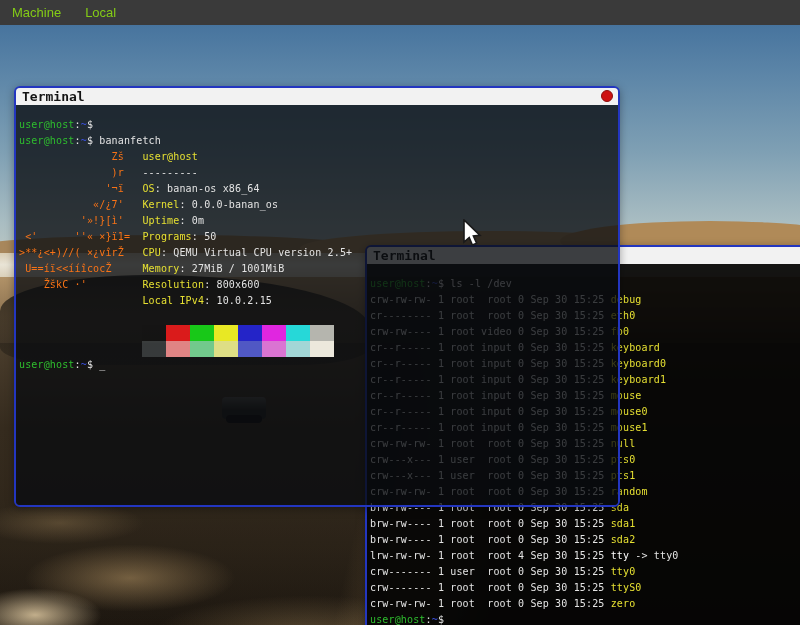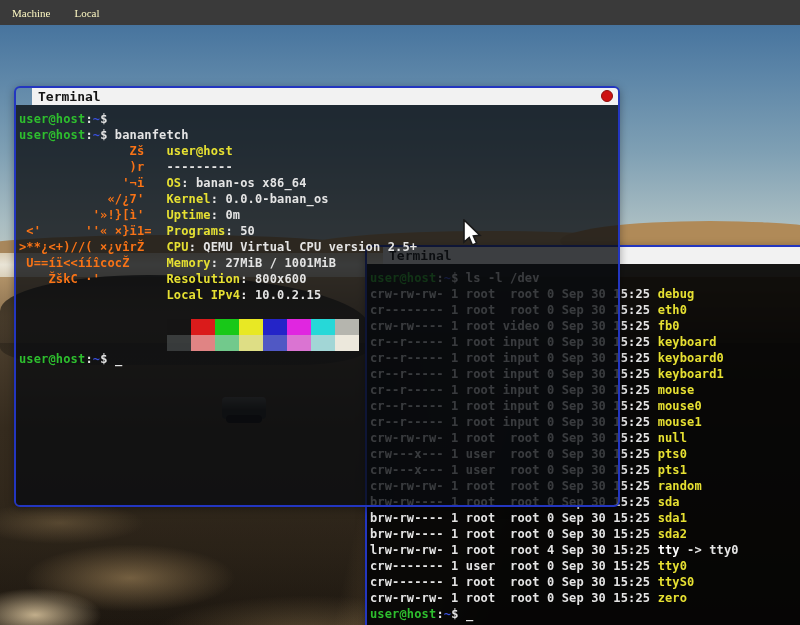--- a/index.html
+++ b/index.html
@@ -1,21 +1,21 @@
 <!DOCTYPE html>
 <html><head>
 <meta charset="utf-8">
 <style>
   html,body{margin:0;padding:0;background:#000;}
   #stage{position:relative;width:800px;height:625px;overflow:hidden;
          font-family:"DejaVu Sans Mono",monospace;}
   
   #menubar{position:absolute;left:0;top:0;width:800px;height:25px;background:#3a3a3a;
            display:flex;align-items:center;z-index:6;
-           font-family:Liberation Serif, serif;font-size:11px;color:#fef9c3;}
+           font-family:Liberation Sans, sans-serif;font-size:13px;color:#84cc16;}
   .menu-item{padding:4px 12px;cursor:default;}
   
   #vmscreen{position:absolute;left:0;top:25px;width:800px;height:600px;overflow:hidden;z-index:1;}
   .sky{position:absolute;left:0;top:0;width:800px;height:232px;
        background:linear-gradient(180deg,#47749e 0%,#5d86a8 22%,#7fa0b4 55%,#a9bdc2 85%,#bcc7c3 100%);}
   .cliff-bump1{position:absolute;left:560px;top:196px;width:300px;height:40px;border-radius:50%;
        background:#b08a58;}
   .cliff-bump2{position:absolute;left:300px;top:206px;width:380px;height:34px;border-radius:50%;
        background:#bb9765;}
   .cliff-bump3{position:absolute;left:-40px;top:210px;width:420px;height:30px;border-radius:50%;
@@ -36,25 +36,25 @@
   .shadow-hill{position:absolute;left:0;top:250px;width:370px;height:90px;border-radius:40% 60% 20% 20%;
        background:linear-gradient(180deg,rgba(30,26,20,.85),rgba(30,26,20,.4));}
   .truck{position:absolute;left:222px;top:372px;width:44px;height:22px;border-radius:4px;
        background:linear-gradient(180deg,#55524c 0%,#23201b 60%);}
   .truck:after{content:"";position:absolute;left:4px;bottom:-4px;width:36px;height:8px;
        border-radius:4px;background:#0e0c09;}
   
   .window{position:absolute;border:2px solid #2336c0;border-radius:6px;overflow:hidden;
           box-shadow:0 2px 8px rgba(0,0,0,.35);}
   .titlebar{position:relative;height:17px;background:#f2f2f2;color:#141414;
-            font-size:13px;font-weight:bold;line-height:17px;padding-left:6px;margin-left:16px;}
+            font-size:13px;font-weight:bold;line-height:17px;padding-left:6px;}
   .closebtn{position:absolute;right:5px;top:2px;width:12px;height:12px;border-radius:50%;
             background:#ce1212;border:1px solid #8d0f0f;box-sizing:border-box;}
-  .tcontent{position:relative;font-size:12px;font-weight:bold;line-height:16px;
-            letter-spacing:.15px;white-space:pre;padding:6px 0 0 3px;}
+  .tcontent{position:relative;font-size:10px;font-weight:normal;line-height:16px;
+            letter-spacing:.15px;white-space:pre;padding:12px 0 0 3px;}
   .tline{height:16px;}
   
   #term1{left:14px;top:86px;width:602px;height:417px;z-index:3;}
   #term1 .tcontent{height:396px;background:rgba(9,11,15,.78);}
   
   #term2{left:365px;top:245px;width:445px;height:390px;z-index:2;border-radius:6px 0 0 0;}
   #term2 .tcontent{height:369px;background:rgba(4,4,4,.93);}
   
   .g{color:#2ebe2e;} .w{color:#e4e4e4;} .b{color:#3a50e0;}
   .y{color:#e6e032;} .c{color:#ffffff;} .art{color:#f97316;}

